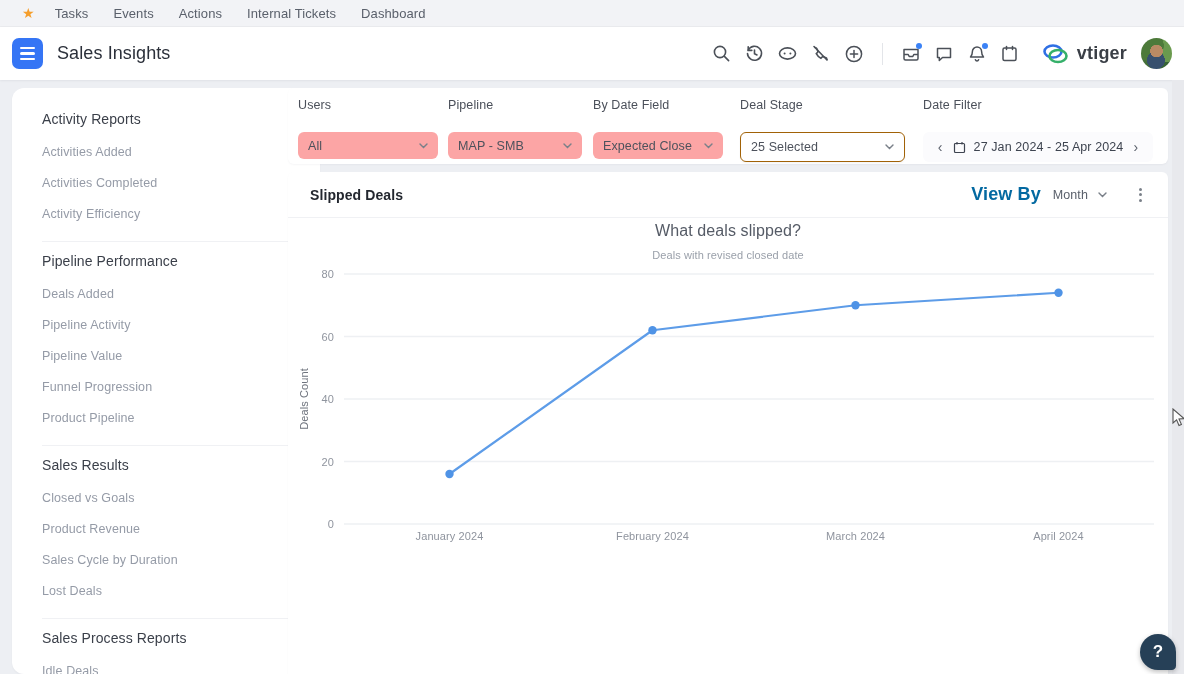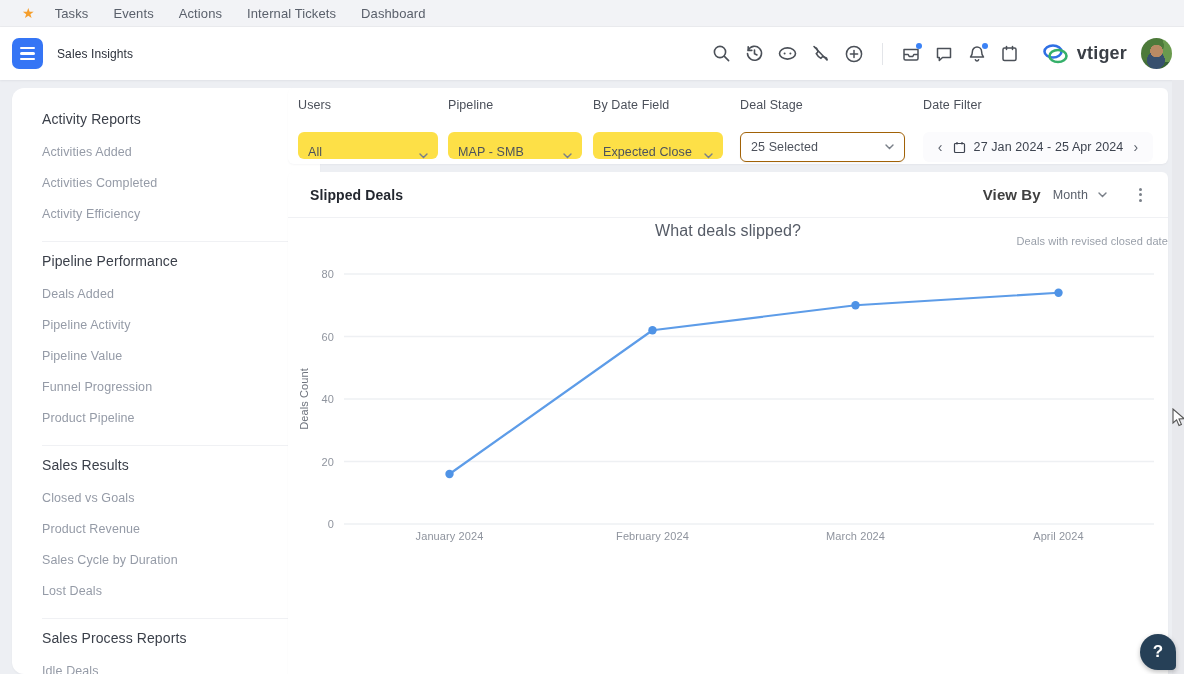--- a/index.html
+++ b/index.html
@@ -24,21 +24,21 @@
     position:absolute; left:0; top:27px; width:1184px; height:53px;
     background:#ffffff; display:flex; align-items:center;
     box-shadow:0 1px 2px rgba(16,24,40,.06);
   }
   .hamburger {
     width:31px; height:31px; border-radius:7px; background:#3575f5;
     margin-left:12px; display:flex; flex-direction:column; gap:3px;
     align-items:center; justify-content:center; cursor:pointer; flex:none;
   }
   .hamburger span { display:block; width:15px; height:2.4px; background:#fff; border-radius:2px; }
-  .page-title { font-size:12px; color:#2b303a; margin-left:14px; font-weight:500; }
+  .page-title { font-size:18px; color:#2b303a; margin-left:14px; font-weight:500; }
   .hspacer { flex:1; }
   .hicons { display:flex; align-items:center; gap:11px; margin-right:10px; }
   .hicon { position:relative; width:22px; height:22px; display:flex; align-items:center; justify-content:center; color:#4b5058; cursor:pointer; }
   .hicon svg { display:block; }
   .hdivider { width:1px; height:22px; background:#e3e5e9; margin:0 6px; }
   .dot { position:absolute; top:0px; right:0px; width:6px; height:6px; border-radius:50%; background:#3b82f6; }
   .brand { display:flex; align-items:center; gap:6px; margin:0 14px 0 10px; cursor:pointer; }
   .brand-name { font-size:18px; font-weight:700; color:#3a3f46; letter-spacing:.2px; }
   .avatar {
     width:31px; height:31px; border-radius:50%; margin-right:12px; cursor:pointer; flex:none;
@@ -63,42 +63,42 @@
     position:absolute; left:288px; top:88px; width:880px; height:76px;
     background:#fff; border-radius:6px; box-shadow:0 1px 2px rgba(16,24,40,.04);
   }
   .fgroup { position:absolute; top:10px; }
   .flabel { font-size:12.5px; color:#4b505a; margin-bottom:20px; }
   .fcontrol {
     height:27px; display:flex; align-items:center; gap:8px;
     font-size:12.5px; color:#4d525c; border-radius:6px; padding:0 10px; cursor:pointer;
   }
   .fcontrol .val { flex:1; white-space:nowrap; overflow:hidden; }
-  .soft { background:#fde047;align-items:flex-end; }
+  .soft { background:#fca5a5; }
   .outline { background:#fff; border:1px solid #a16207; box-shadow:0 1px 2px rgba(16,24,40,.05); height:30px; }
   .daterange { background:#fbfbfd; height:30px; justify-content:center; color:#3e4450; }
   .daterange .arrow { color:#5a606b; font-size:14px; padding:0 2px; cursor:pointer; }
   .chev { flex:none; }
   
   .chart-card {
     position:absolute; left:288px; top:172px; width:880px; height:502px;
     background:#fff; border-radius:6px 6px 0 0; box-shadow:0 1px 2px rgba(16,24,40,.04);
   }
   .cc-header {
     height:46px; display:flex; align-items:center; padding:0 22px;
     border-bottom:1px solid #f0f1f4;
   }
   .cc-title { font-size:14px; font-weight:700; color:#23272f; }
   .cc-right { margin-left:auto; display:flex; align-items:center; gap:10px; }
-  .viewby-label { font-size:15px; font-weight:700; color:#404040; }
+  .viewby-label { font-size:18px; font-weight:700; color:#0369a1; }
   .viewby-select { display:flex; align-items:center; gap:10px; font-size:12.5px; color:#5a606b; cursor:pointer; padding:4px 2px; }
   .kebab { margin-left:16px; color:#7a8089; cursor:pointer; display:flex; flex-direction:column; gap:2.5px; padding:4px; }
   .kebab i { width:3px; height:3px; border-radius:50%; background:#7a8089; display:block; }
   .chart-title { position:absolute; top:50px; left:0; width:100%; text-align:center; font-size:16px; color:#555b66; }
-  .chart-subtitle { position:absolute; top:63px; left:0; width:100%; text-align:right; font-size:11px; color:#9aa0aa; }
+  .chart-subtitle { position:absolute; top:77px; left:0; width:100%; text-align:center; font-size:11px; color:#9aa0aa; }
   #chart-svg { position:absolute; left:0; top:96px; }
   
   .scroll-strip { position:absolute; left:1172px; top:80px; width:12px; height:594px; background:#e8e9ed; }
   .help-bubble {
     position:absolute; left:1140px; top:634px; width:36px; height:36px;
     background:#264057; border-radius:50% 50% 12% 50%;
     display:flex; align-items:center; justify-content:center; cursor:pointer;
     color:#fff; font-size:17px; font-weight:700;
     box-shadow:0 2px 5px rgba(0,0,0,.25);
   }

